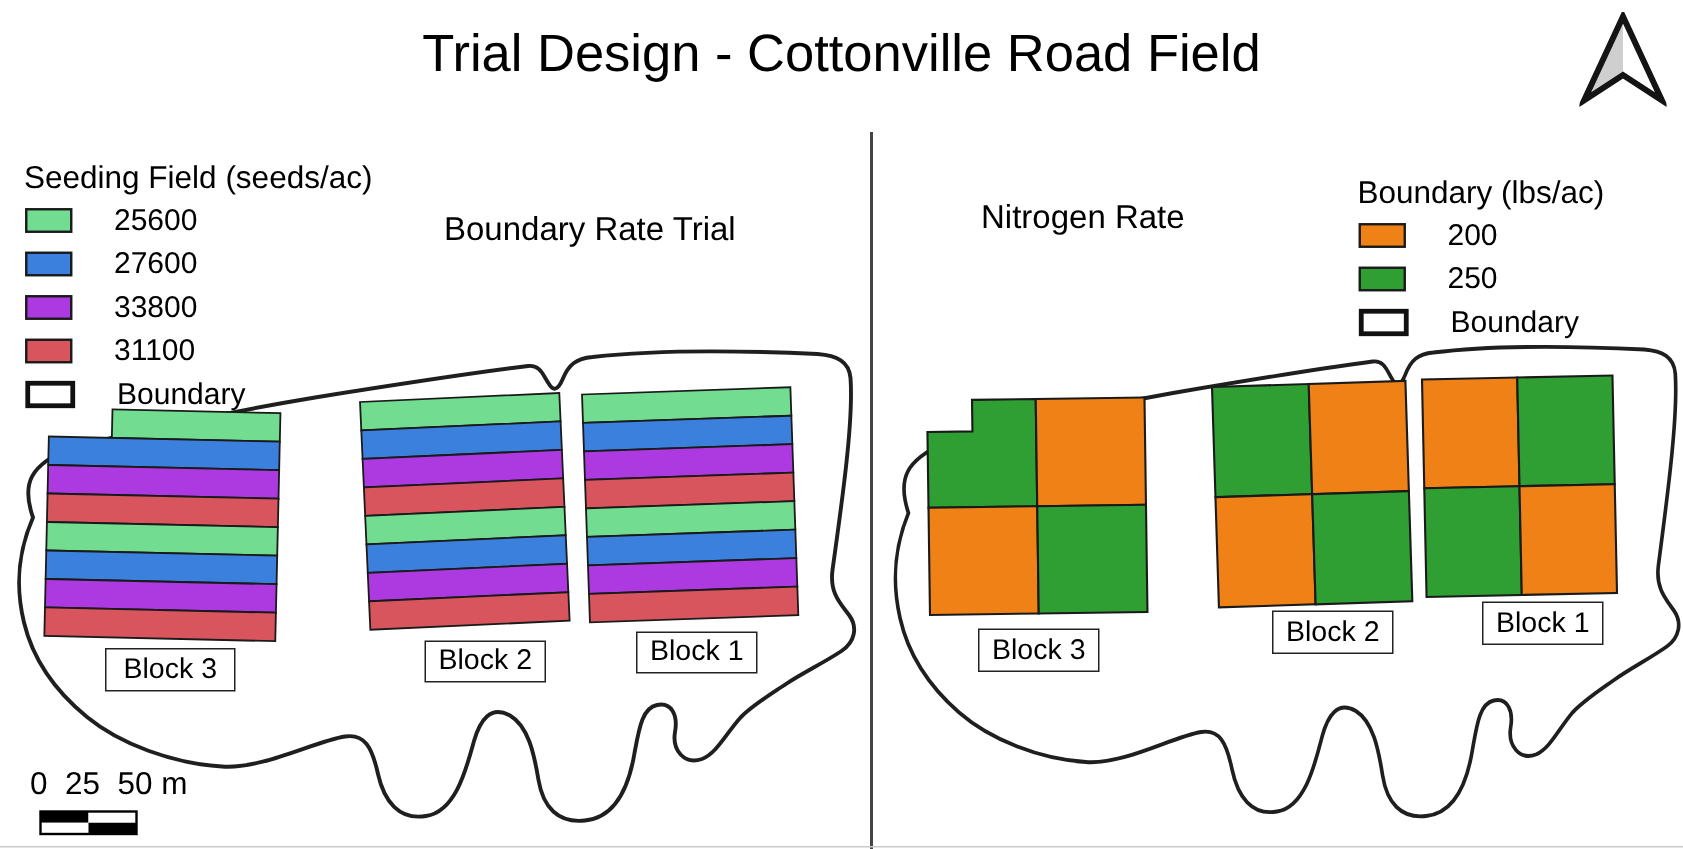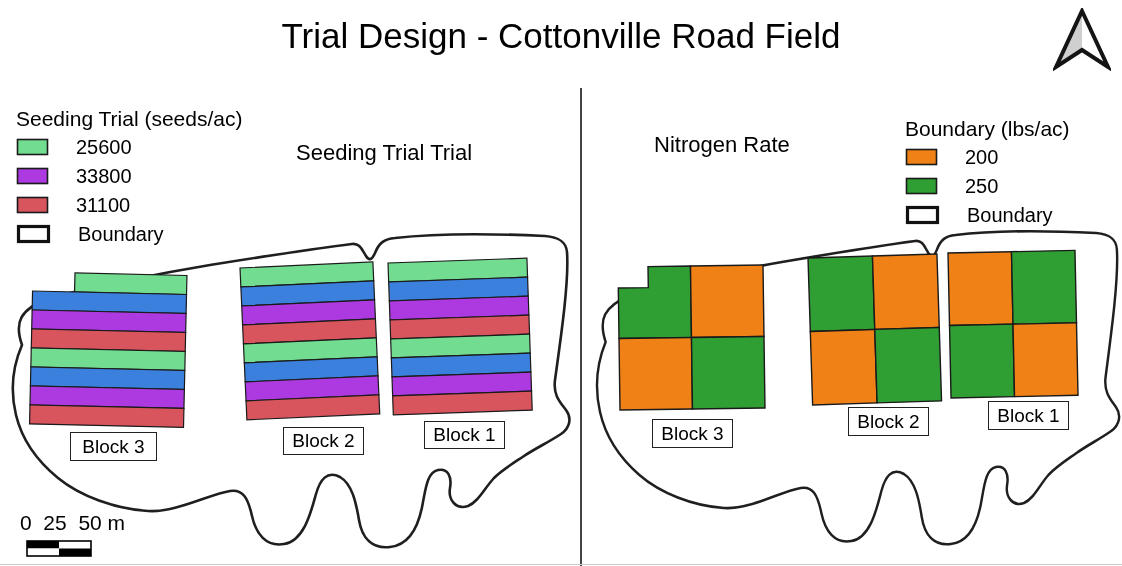--- a/index.html
+++ b/index.html
@@ -116,26 +116,32 @@
 
     <g transform="translate(948,253) rotate(-1.2)">
       <rect class="plot" x="0" y="0" width="63.5" height="72.5" fill="#F08116"></rect>
       <rect class="plot" x="63.5" y="0" width="63.5" height="72.5" fill="#2F9E33"></rect>
       <rect class="plot" x="0" y="72.5" width="63.5" height="72.5" fill="#2F9E33"></rect>
       <rect class="plot" x="63.5" y="72.5" width="63.5" height="72.5" fill="#F08116"></rect>
     </g>
   </svg>
 
   <div class="abs legend" style="left:16px;top:108px;">
-    <div class="legend-title">Seeding Trial (seeds/ac)</div>
+    <div class="legend-title">Seeding Field (seeds/ac)</div>
     <div class="legend-item">
       <svg width="33" height="18">
           <rect x="1.5" y="1.5" width="30" height="15" stroke="#1a1a1a" stroke-width="1.6" fill="#72DC90"></rect>
         </svg>
       <span class="legend-item-label">25600</span>
+    </div>
+    <div class="legend-item">
+      <svg width="33" height="18">
+          <rect x="1.5" y="1.5" width="30" height="15" stroke="#1a1a1a" stroke-width="1.6" fill="#3C80DD"></rect>
+        </svg>
+      <span class="legend-item-label">27600</span>
     </div>
     <div class="legend-item">
       <svg width="33" height="18">
           <rect x="1.5" y="1.5" width="30" height="15" stroke="#1a1a1a" stroke-width="1.6" fill="#AC3AE0"></rect>
         </svg>
       <span class="legend-item-label">33800</span>
     </div>
     <div class="legend-item">
       <svg width="33" height="18">
           <rect x="1.5" y="1.5" width="30" height="15" stroke="#1a1a1a" stroke-width="1.6" fill="#D8555E"></rect>
@@ -165,21 +171,21 @@
       <span class="legend-item-label">250</span>
     </div>
     <div class="legend-item">
       <svg width="35" height="20">
           <rect x="2.5" y="2.5" width="30" height="15" fill="#ffffff" stroke="#111" stroke-width="3.2"></rect>
         </svg>
       <span class="legend-item-label">Boundary</span>
     </div>
   </div>
 
-  <div class="abs map-label" style="left:296px;top:140px;">Seeding Trial Trial</div>
+  <div class="abs map-label" style="left:296px;top:140px;">Boundary Rate Trial</div>
   <div class="abs map-label" style="left:654px;top:132px;">Nitrogen Rate</div>
 
   <div class="abs block-label" style="left:70px;top:432px;width:85px;height:27px;">Block 3</div>
   <div class="abs block-label" style="left:283px;top:427px;width:79px;height:26px;">Block 2</div>
   <div class="abs block-label" style="left:424px;top:421px;width:79px;height:26px;">Block 1</div>
 
   <div class="abs block-label" style="left:652px;top:419px;width:79px;height:27px;">Block 3</div>
   <div class="abs block-label" style="left:848px;top:407px;width:79px;height:27px;">Block 2</div>
   <div class="abs block-label" style="left:988px;top:401px;width:79px;height:27px;">Block 1</div>
 

